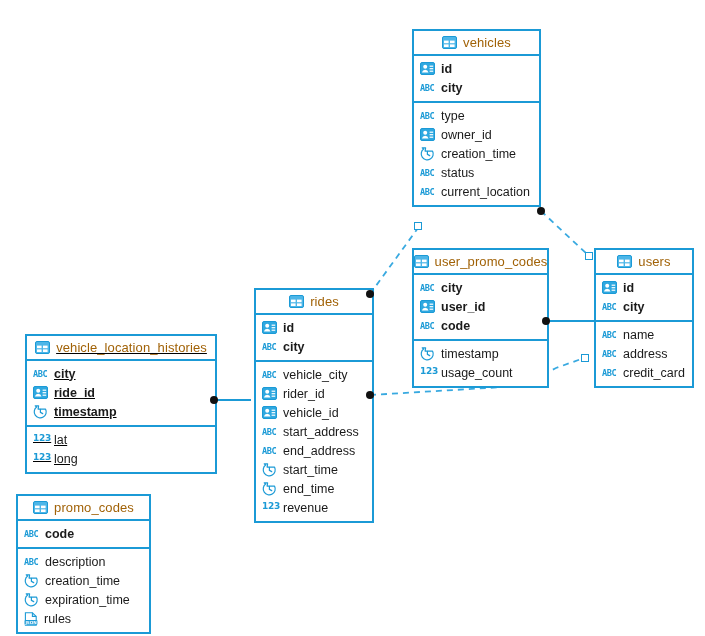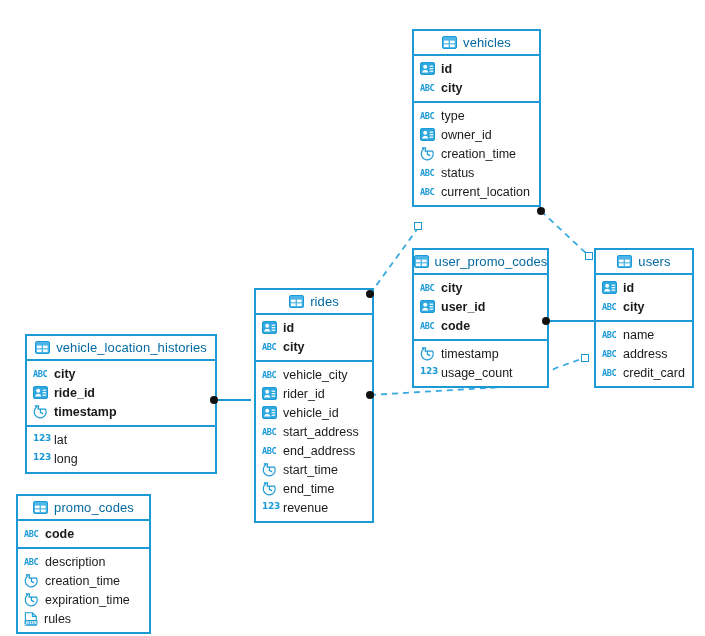--- a/index.html
+++ b/index.html
@@ -20,21 +20,21 @@
   }
   .tbl-header{
     height:25px;
     display:flex;align-items:center;justify-content:center;
     gap:6px;
     border-bottom:2px solid #1b9ad6;
     background:#ffffff;
     box-sizing:border-box;
   }
   .tbl-title{
-    font-size:13px;color:#0369a1;letter-spacing:.1px;white-space:nowrap;
+    font-size:13px;color:#a16207;letter-spacing:.1px;white-space:nowrap;
   }
   .pk-section{border-bottom:2px solid #1b9ad6;padding:3px 0 4px 0;}
   .col-section{padding:3px 0 4px 0;}
   .col-row{
     display:flex;align-items:center;gap:6px;
     height:19px;padding:0 7px 0 6px;
     font-size:12.5px;color:#1a1a1a;white-space:nowrap;
   }
   .col-row.pk{font-weight:bold;align-items:center;}
 
@@ -401,21 +401,21 @@
               </svg>
             </span>
             <span>end_time</span>
           </div>
           <div class="col-row">
             <span class="num-ico">123</span>
             <span>revenue</span>
           </div>
         </div>
       </div>
-      <div class="table-node" style="left: 25px; top: 334px; width: 192px;">
+      <div class="table-node" style="left: 25px; top: 334px; width: 192px; text-decoration: underline;">
         <div class="tbl-header">
           <span class="ico">
             <svg width="15" height="13" viewBox="0 0 15 13">
               <rect x="0.5" y="0.5" width="14" height="12" rx="1.5" fill="#4db6e8" stroke="#1b9ad6"></rect>
               <rect x="2" y="4.6" width="4.6" height="2.6" fill="#ffffff"></rect>
               <rect x="8" y="4.6" width="4.6" height="2.6" fill="#ffffff"></rect>
               <rect x="2" y="8.4" width="4.6" height="2.6" fill="#ffffff"></rect>
               <rect x="8" y="8.4" width="4.6" height="2.6" fill="#ffffff"></rect>
             </svg>
           </span>

